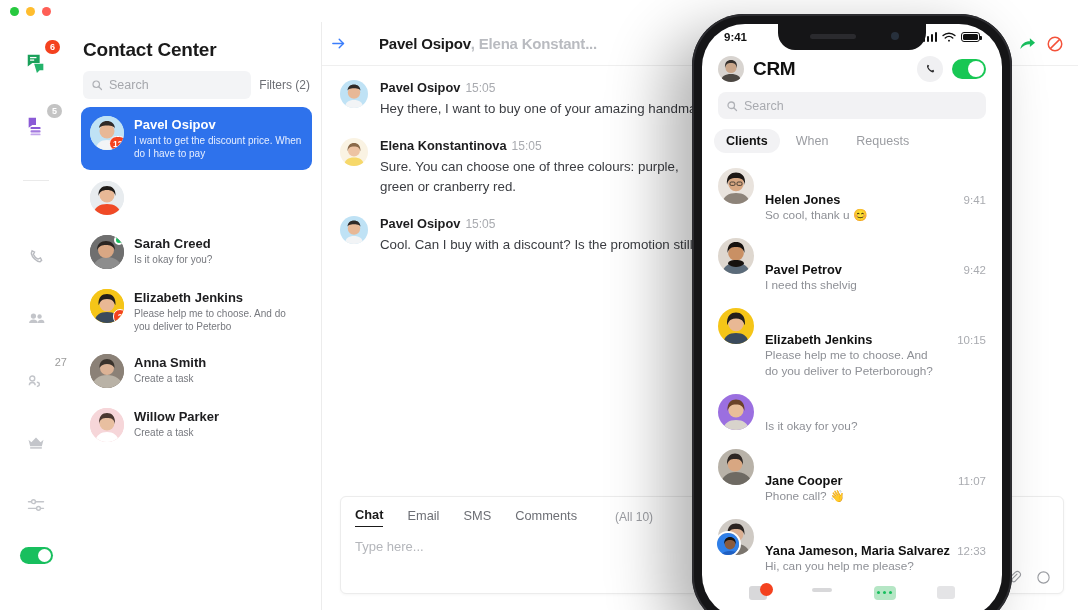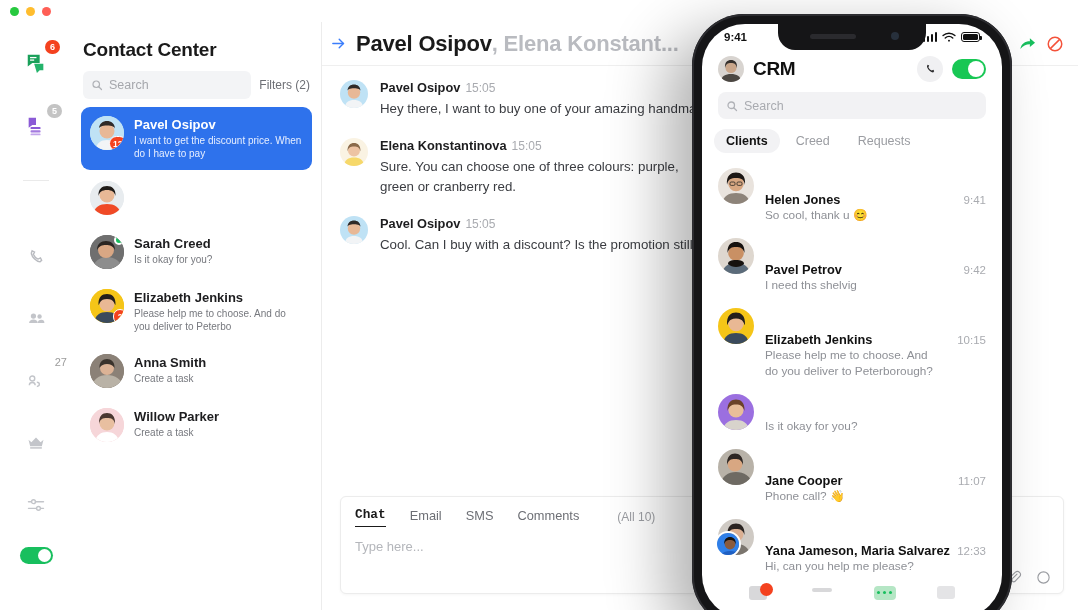--- a/index.html
+++ b/index.html
@@ -56,38 +56,38 @@
   .cname { font-size: 13px; font-weight: 700; color: #1d1d1f; line-height: 1.35; }
   .cmsg { font-size: 10px; color: #76787e; line-height: 1.38; }
   .crow.active .cname, .crow.active .cmsg { color: #fff; }
   .crow.active .cmsg { color: #e6eeff; }
   .ctext { min-width: 0; overflow: hidden; }
 
   
   .chat { position: absolute; left: 322px; top: 22px; right: 0; height: 588px; background: #fff; }
   .chat-head { display: flex; align-items: center; gap: 9px; height: 44px; padding: 0 14px 0 8px;
                border-bottom: 1px solid #efefef; }
-  .chat-title { font-size: 22px; font-weight: 700; color: #1a1a1a; letter-spacing: -0.2px; }
+  .chat-title { font-size: 15px; font-weight: 700; color: #1a1a1a; letter-spacing: -0.2px; margin-left: 23px; }
   .chat-title .muted { color: #b9bbc0; font-weight: 600; }
   .chat-head-sp { flex: 1; }
 
   .msgs { padding: 14px 0 0 18px; }
   .msg { display: flex; gap: 12px; margin-bottom: 18px; }
   .mav { width: 28px; height: 28px; border-radius: 50%; flex: 0 0 28px; overflow: hidden; }
   .mhead { font-size: 12.8px; font-weight: 700; color: #1d1d1f; margin-bottom: 4px; }
   .mhead .time { font-weight: 400; color: #a9abb0; margin-left: 5px; font-size: 12px; }
   .mbody { font-size: 13.3px; color: #3b3d42; line-height: 1.55; max-width: 600px; }
 
   
   .composer { position: absolute; left: 18px; right: 14px; bottom: 16px; height: 98px;
               background: #fff; border: 1px solid #ececec; border-radius: 6px;
               box-shadow: 0 1px 3px rgba(0,0,0,0.04); }
   .comp-tabs { display: flex; align-items: center; gap: 24px; padding: 10px 14px 0 14px; }
   .comp-tab { font-size: 12.8px; color: #6d6f75; padding-bottom: 4px; }
-  .comp-tab.active { color: #1a1a1a; font-weight: 700; border-bottom: 1.5px solid #1a1a1a; font-family: Liberation Mono, monospace; }
+  .comp-tab.active { color: #1a1a1a; font-weight: 700; border-bottom: 1.5px solid #1a1a1a; }
   .comp-all { font-size: 12px; color: #9b9da2; margin-left: 14px; }
   .comp-input { font-size: 13px; color: #b4b6bb; padding: 12px 14px 0 14px; }
   .comp-icons { position: absolute; right: 12px; bottom: 8px; display: flex; gap: 14px; align-items: center; }
 
   
   .rpanel { position: absolute; right: 0; top: 22px; width: 78px; height: 588px;
             background: #fff; border-left: 1px solid #f0f0f0; }
   .rcard { position: absolute; left: 8px; width: 62px; background: #fafafa; border-radius: 7px;
            display: flex; align-items: center; justify-content: center; }
 
@@ -500,21 +500,21 @@
       <div class="ph-search">
         <svg width="12" height="12" viewBox="0 0 24 24" fill="none" stroke="#b0b2b7" stroke-width="2.6">
             <circle cx="10.5" cy="10.5" r="6.5"></circle>
             <line x1="15.5" y1="15.5" x2="21" y2="21" stroke-linecap="round"></line>
           </svg>
         <span>Search</span>
       </div>
 
       <div class="ph-tabs">
         <div class="ph-tab active">Clients</div>
-        <div class="ph-tab">Creed</div>
+        <div class="ph-tab">When</div>
         <div class="ph-tab">Requests</div>
       </div>
 
       <div class="ph-list">
 
         <div class="ph-row">
           <div class="ph-rav">
               <div class="a1">
             <svg width="36" height="36" viewBox="0 0 36 36">
               <rect width="36" height="36" fill="#e9e3dd"></rect>

